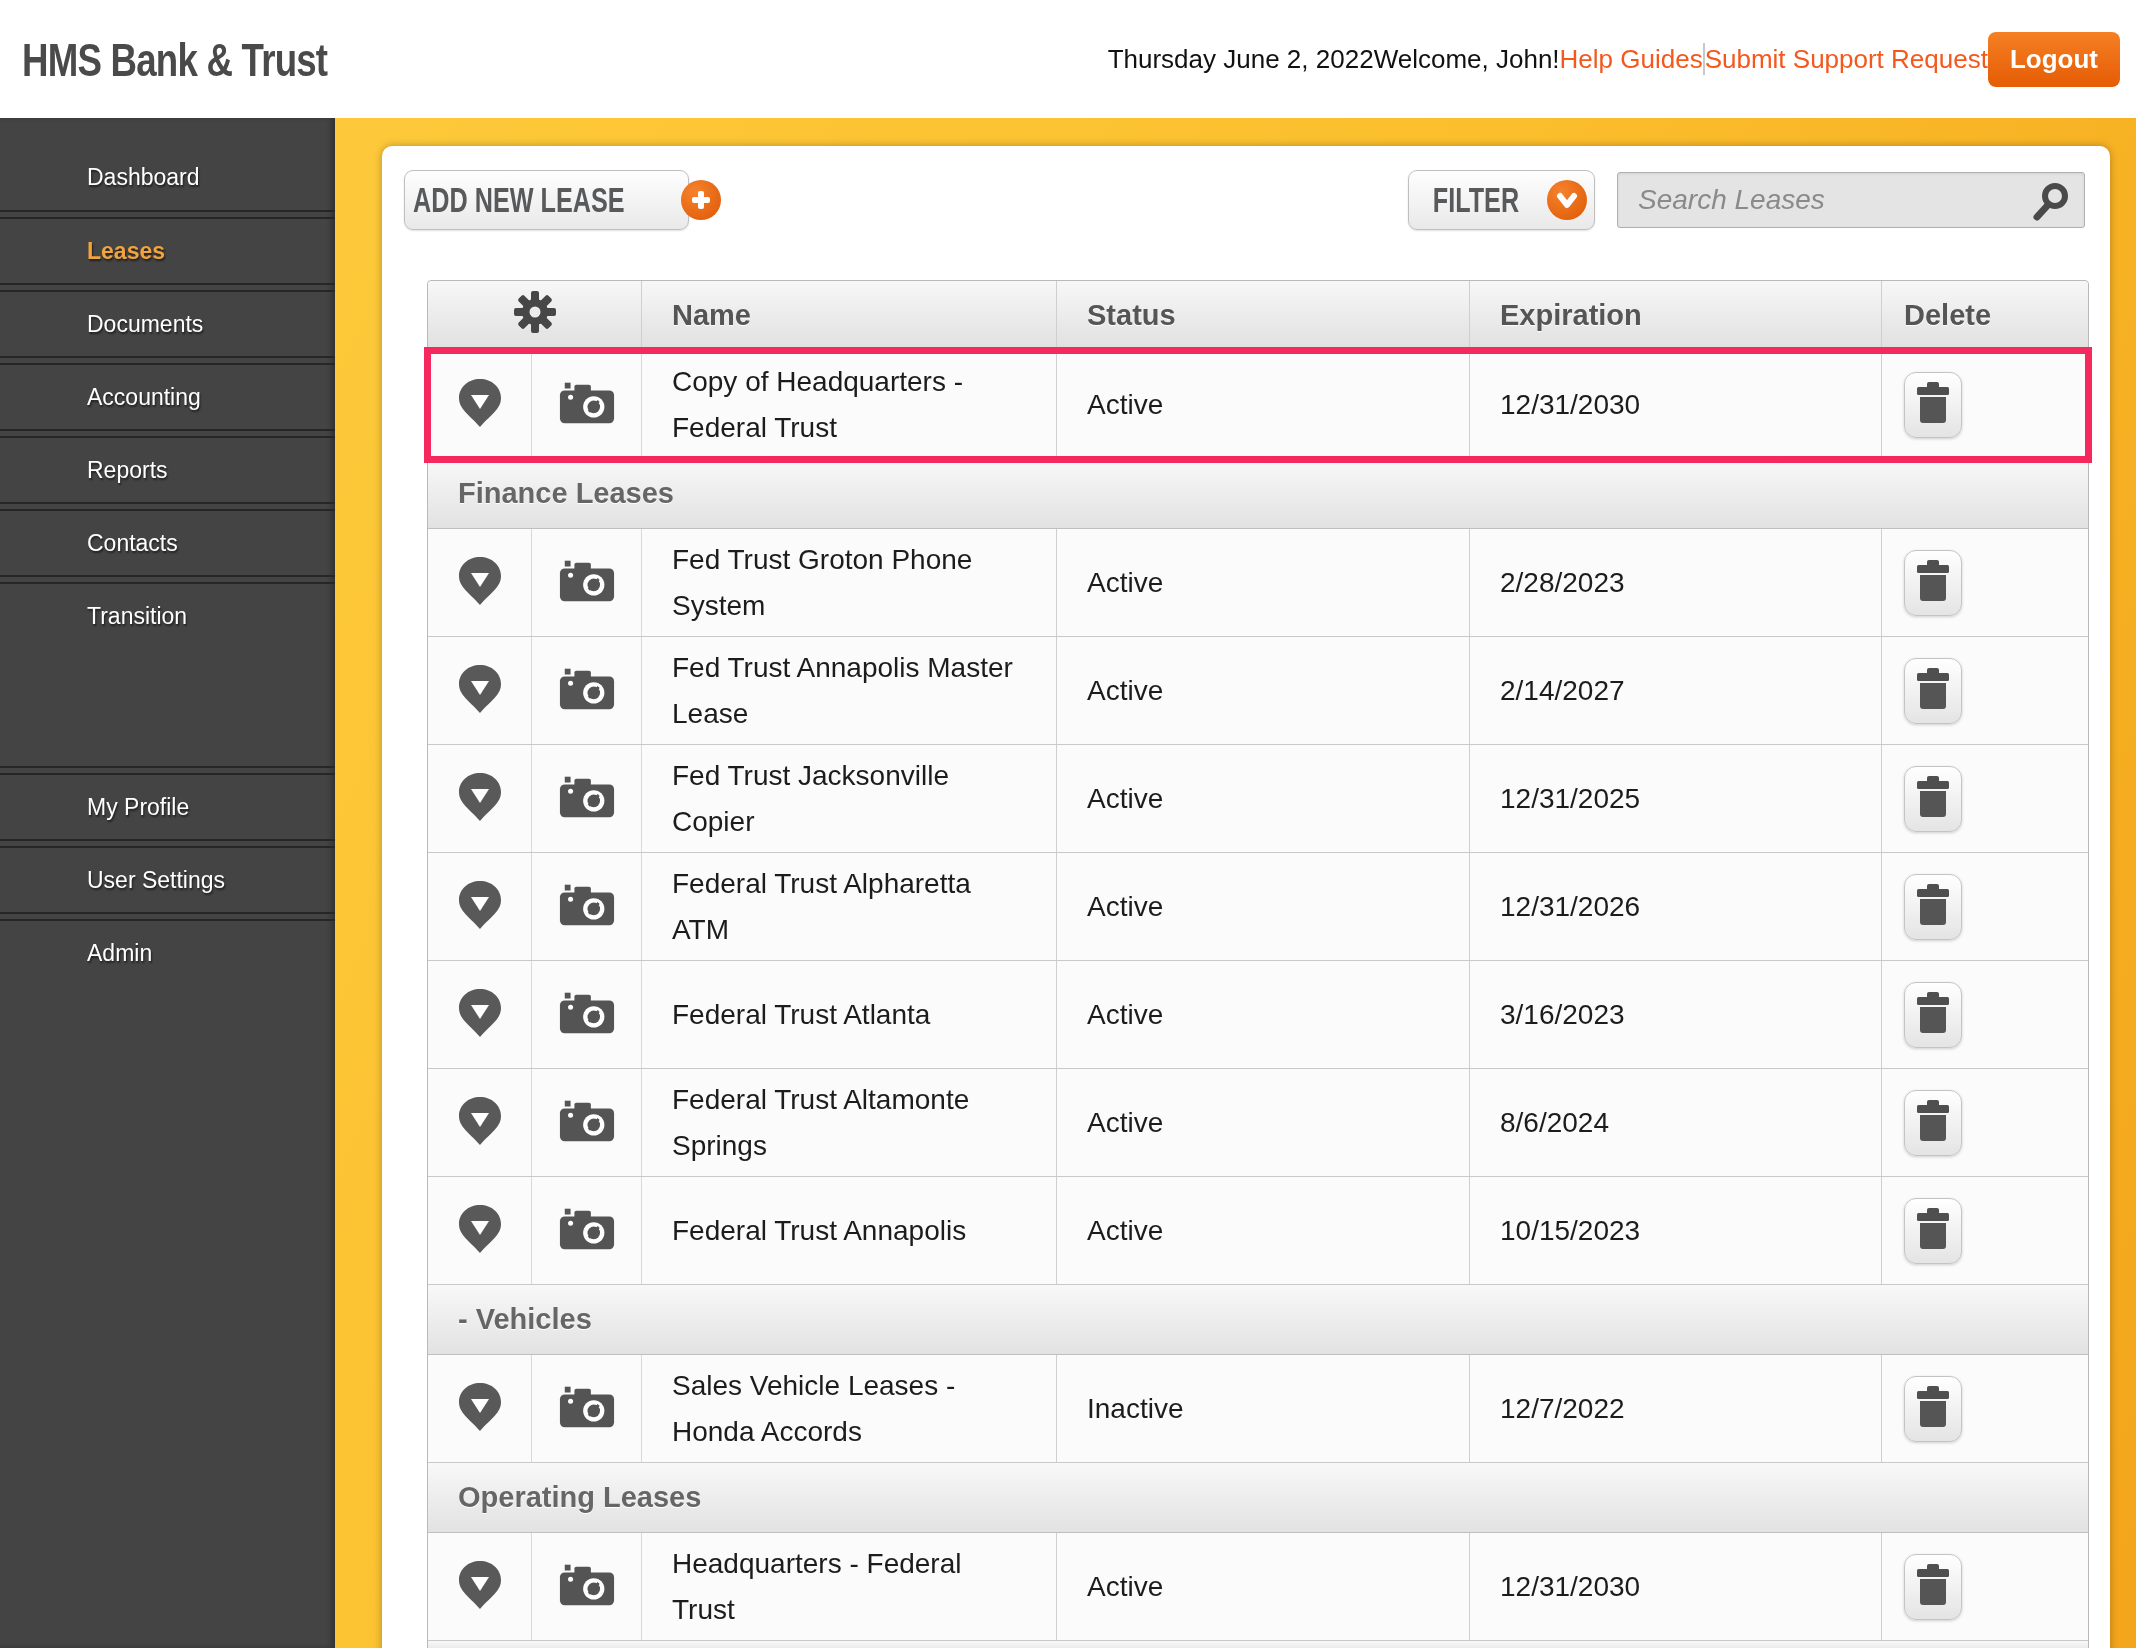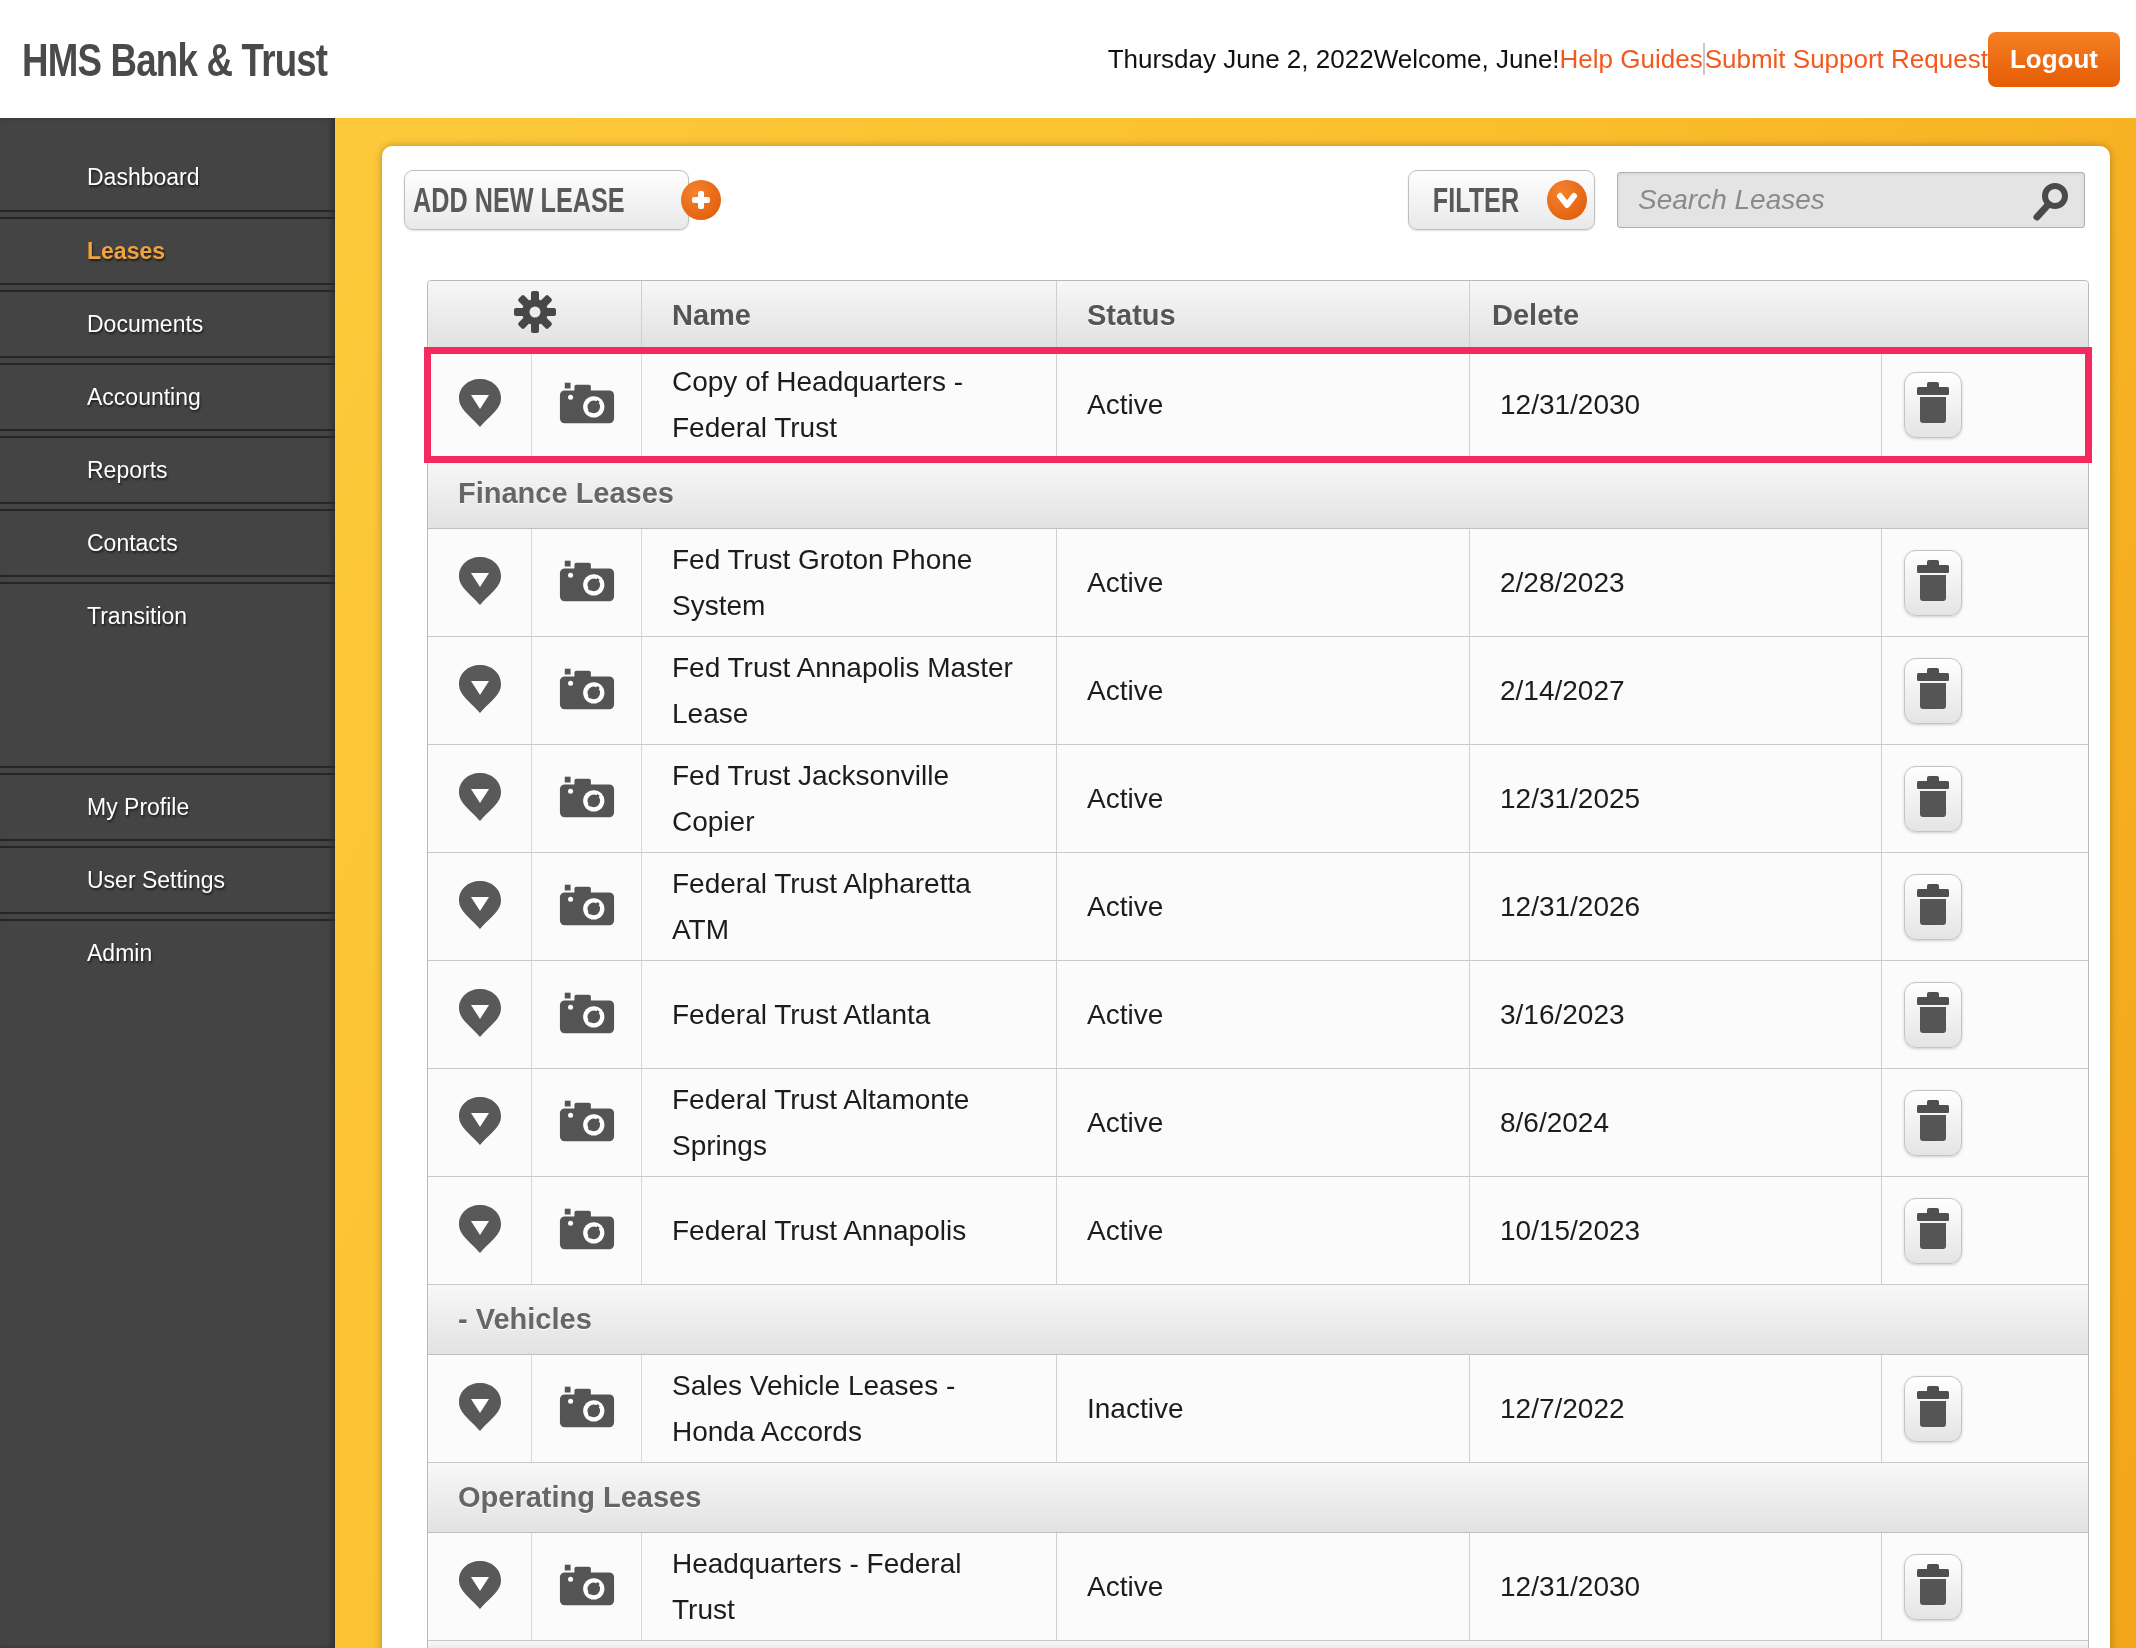--- a/index.html
+++ b/index.html
@@ -121,21 +121,21 @@
     box-shadow:0 1px 3px rgba(0,0,0,.18);
   }
 </style>
 </head>
 <body>
 
 <div class="top-header">
   <span class="app-title">HMS Bank &amp; Trust</span>
   <div class="header-right">
     <span class="header-date">Thursday June 2, 2022</span>
-    <span class="header-welcome">Welcome, June!</span>
+    <span class="header-welcome">Welcome, John!</span>
     <span class="header-link">Help Guides</span>
     <span class="header-divider"></span>
     <span class="header-link">Submit Support Request</span>
     <button class="logout-btn">Logout</button>
   </div>
 </div>
 
 <div class="page-body">
 
   <nav class="sidebar">
@@ -218,20 +218,21 @@
                   <rect x="19" y="2" width="8" height="42" rx="2" transform="rotate(90 23 23)"></rect>
                   <rect x="19" y="2" width="8" height="42" rx="2" transform="rotate(135 23 23)"></rect>
                   <circle cx="23" cy="23" r="13"></circle>
                 </g>
                 <circle cx="23" cy="23" r="5.5" fill="#ececec"></circle>
               </svg>
             </span>
           </div>
           <div class="hcell">Name</div>
           <div class="hcell">Status</div>
+          <div class="hcell">Expiration</div>
           <div class="hcell">Delete</div>
         </div>
         <div id="table-body">
             <div class="t-grid t-row highlight">
     <div class="cell c-arrow">
       <span>
         <svg width="44" height="50" viewBox="0 0 44 50">
           <path d="M22 1 C33.6 1 43 9 43 20 C43 31 33 36.5 22 49 C11 36.5 1 31 1 20 C1 9 10.4 1 22 1 Z" fill="#595959"></path>
           <path d="M13 17 L31 17 L22 31 Z" fill="#fff"></path>
         </svg>

